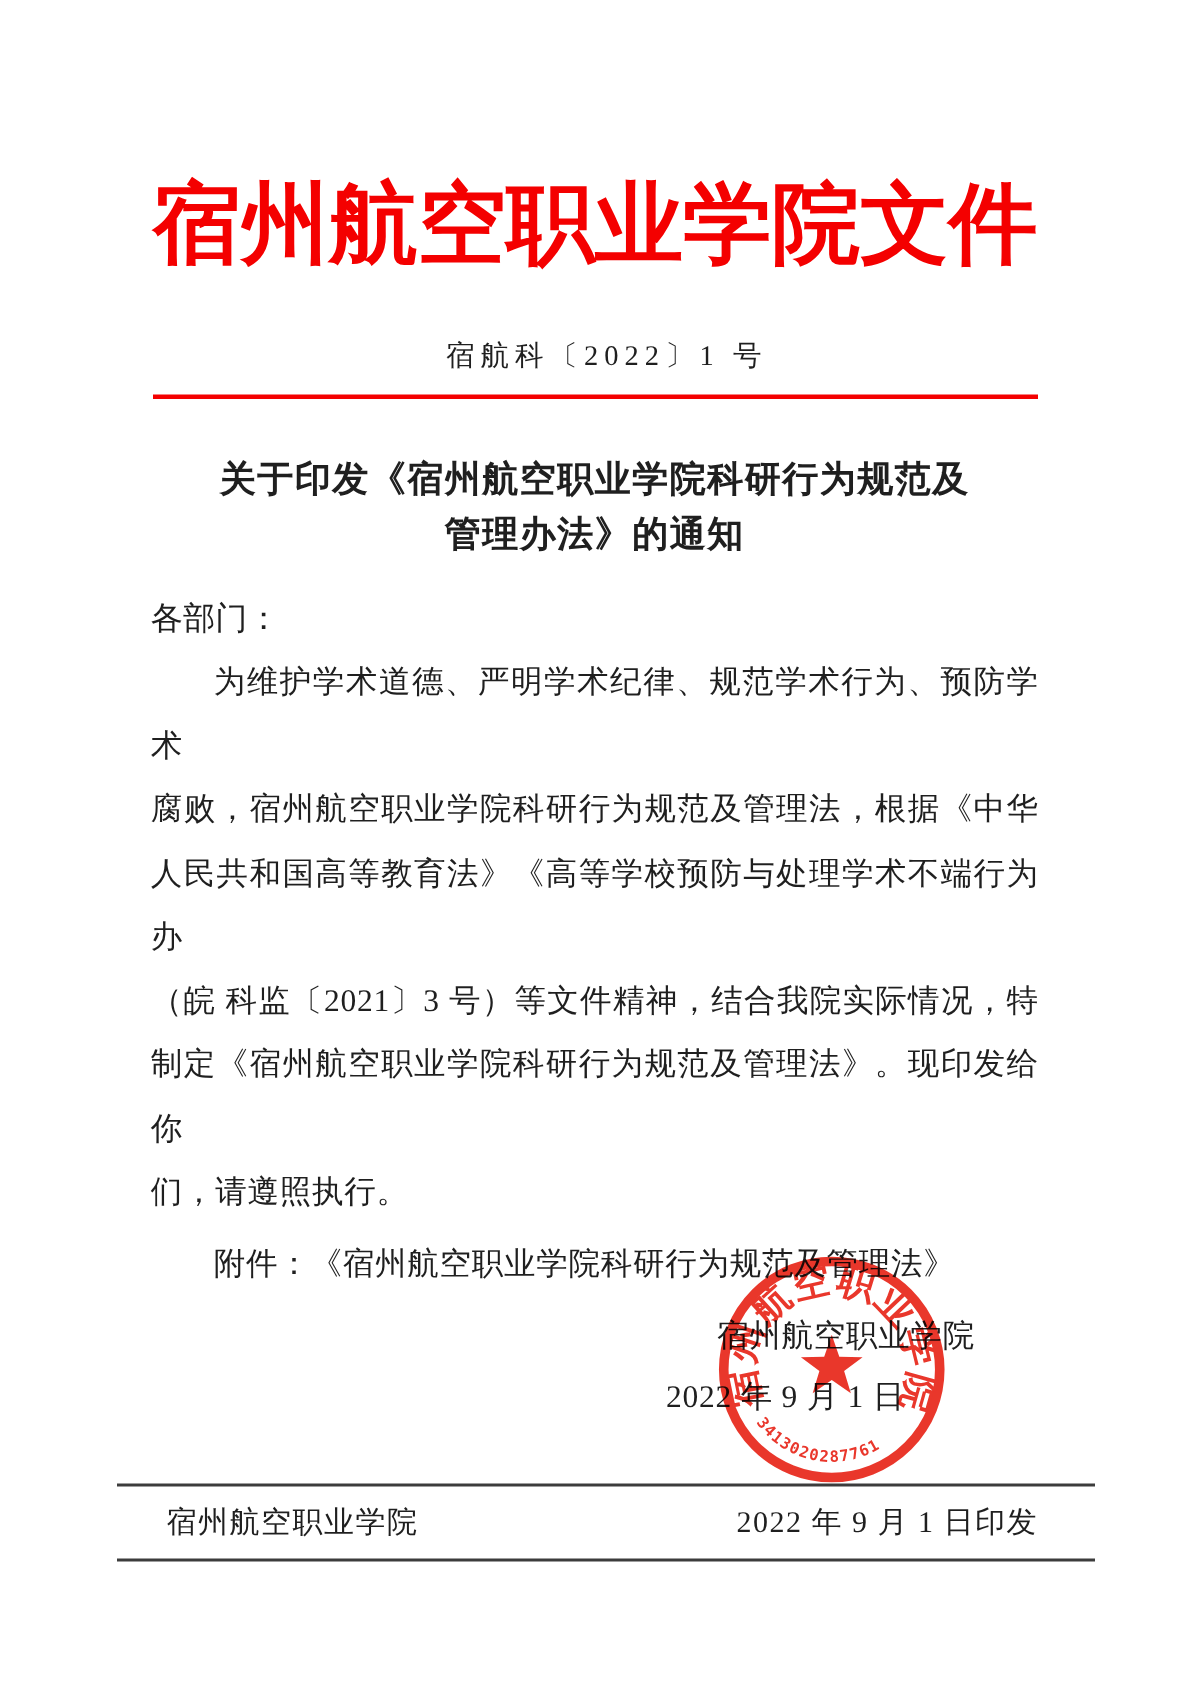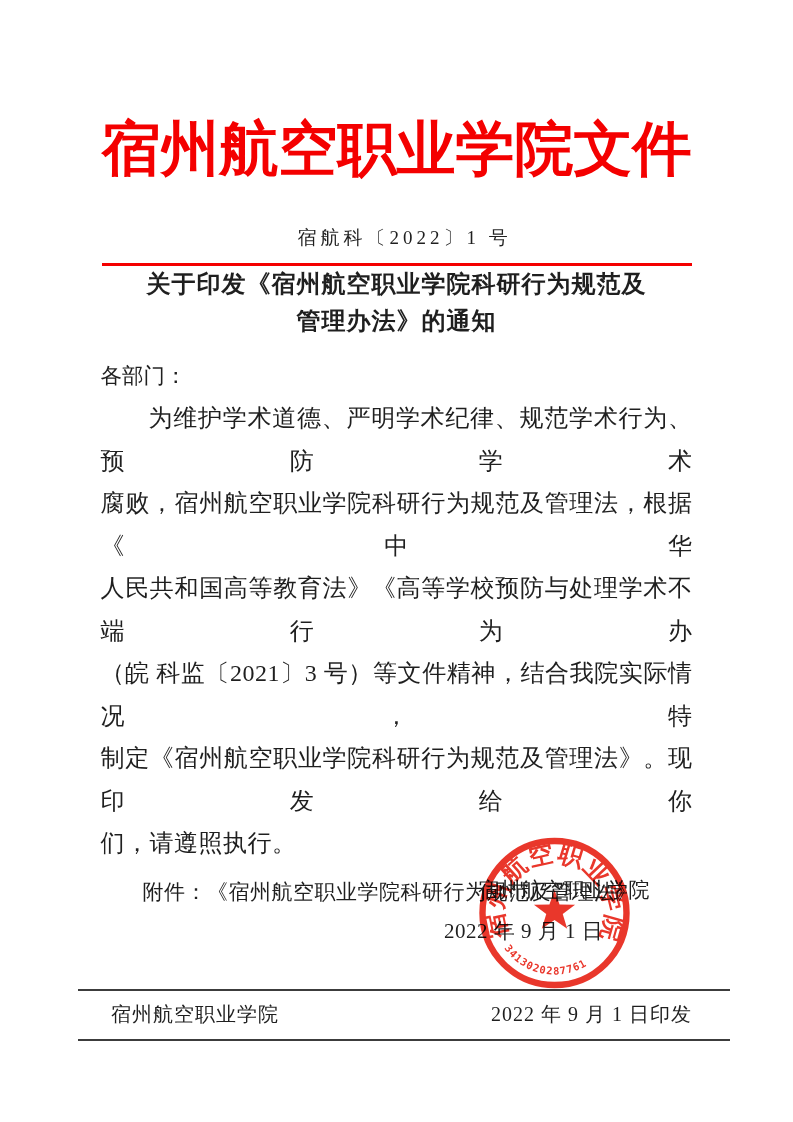--- a/index.html
+++ b/index.html
@@ -35,36 +35,37 @@
     letter-spacing: 4px;
     line-height: 26px;
     margin-left: 16px;
   }
   .red-line {
     width: 590px; height: 3px;
     background: var(--accent);
     margin: 12px auto 0 auto;
   }
   .doc-title {
+    margin-top: 36px;
     text-align: center;
     font-size: 24px;
     font-weight: bold;
     line-height: 37px;
     letter-spacing: 1px;
   }
   .salutation {
     width: 592px;
     margin: 21px auto 0 auto;
     font-size: 21.5px;
     line-height: 30px;
   }
   .body-text {
     width: 592px;
     margin: 6px auto 0 auto;
-    font-size: 24px;
+    font-size: 21px;
     line-height: 42.5px;
     letter-spacing: 0.5px;
   }
   .body-line { text-align: justify; text-align-last: justify; }
   .body-line.first { text-indent: 2em; }
   .body-line.last { text-align-last: left; }
   .attachment {
     width: 592px;
     margin: 14px auto 0 auto;
     text-indent: 2em;

